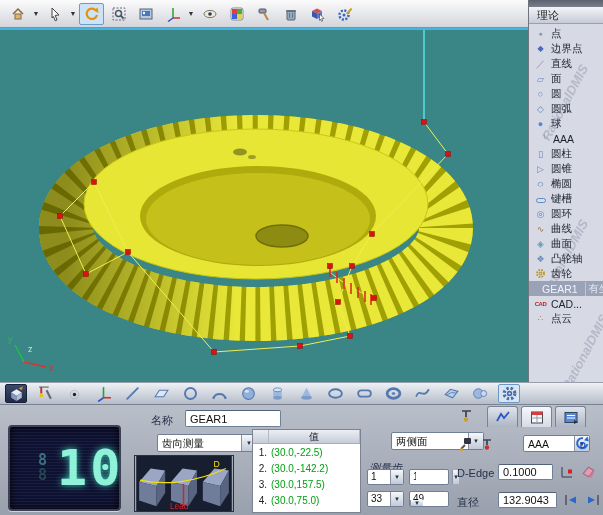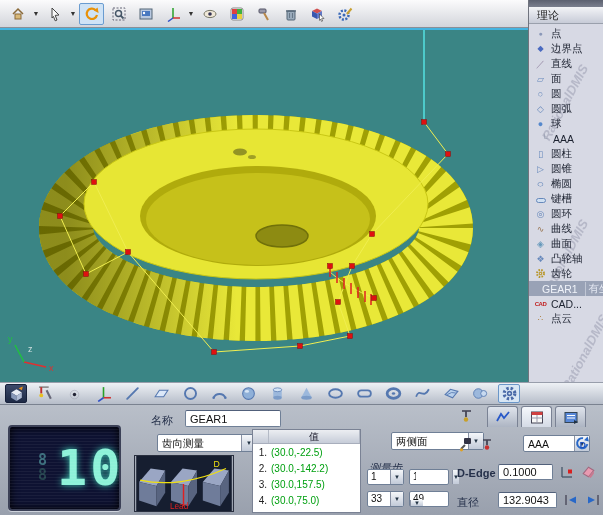--- a/index.html
+++ b/index.html
@@ -608,21 +608,21 @@
       <span class="combo-btn">▼</span>
     </div>
     <div class="ibtn abs" style="left:573px; top:29px;">
       <svg width="17" height="17" viewBox="0 0 16 16">
           <path d="M12.5,8.5 A4.8,4.8 0 1 1 8.5,3" fill="none" stroke="#2868c8" stroke-width="1.8"></path>
           <polygon points="12.8,1.5 14,6.2 9.5,5" fill="#2868c8"></polygon>
           <text x="5.5" y="12.5" font-size="8" font-weight="bold" fill="#1a50c0">D</text>
         </svg>
     </div>
 
-    <span class="abs lbl" style="left:457px; top:62px;font-weight:bold;">D-Edge</span>
+    <span class="abs lbl" style="left:457px; top:62px;">D-Edge</span>
     <input class="abs win-input" style="left: 498px; top: 59px; width: 55px; height: 16px;" value="0.1000">
     <div class="ibtn abs" style="left:558px; top:58px;">
       <svg width="16" height="16" viewBox="0 0 16 16">
           <line x1="3" y1="13" x2="13" y2="13" stroke="#456" stroke-width="1.3"></line>
           <line x1="3" y1="13" x2="3" y2="3" stroke="#456" stroke-width="1.3"></line>
           <rect x="9" y="5.5" width="4" height="4" fill="#d82020"></rect>
         </svg>
     </div>
     <div class="ibtn abs" style="left:579px; top:57px;">
       <svg width="17" height="17" viewBox="0 0 16 16">

